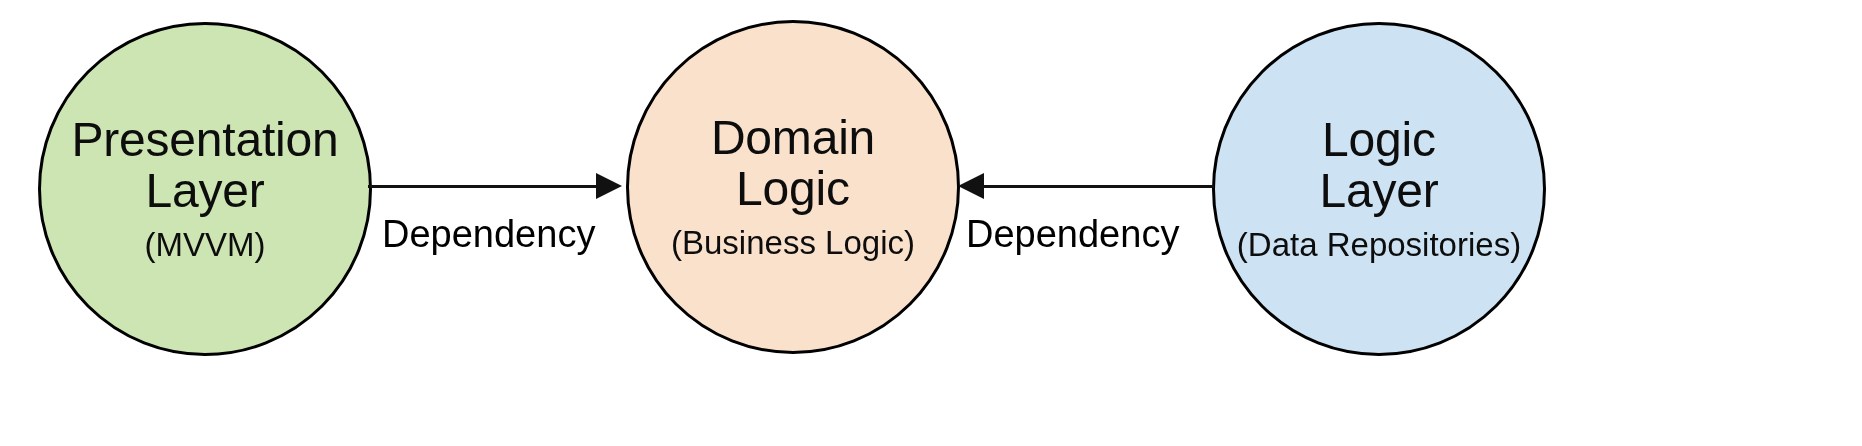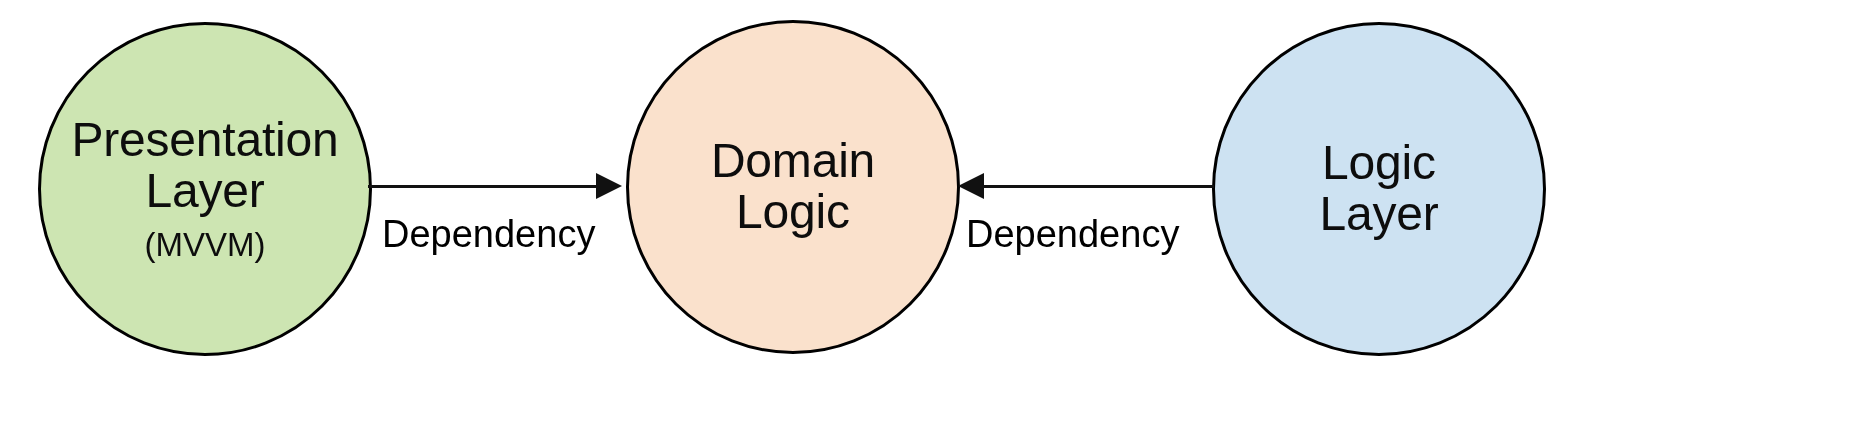--- a/index.html
+++ b/index.html
@@ -96,25 +96,27 @@
 
   <div class="node" id="node-presentation" style="background:#cde5b2;">
     <div class="node-title">Presentation
 Layer</div>
     <div class="node-subtitle">(MVVM)</div>
   </div>
 
   <div class="node" id="node-domain" style="background:#fae1cc;">
     <div class="node-title">Domain
 Logic</div>
+    <div class="node-subtitle">(Business Logic)</div>
   </div>
 
   <div class="node" id="node-data" style="background:#cde2f2;">
     <div class="node-title">Logic
 Layer</div>
+    <div class="node-subtitle">(Data Repositories)</div>
   </div>
 
   <div class="edge" id="edge-presentation-domain"></div>
   <div class="arrowhead" id="arrowhead-to-domain-left"></div>
   <div class="edge-label" id="edge-label-left">Dependency</div>
 
   <div class="edge" id="edge-data-domain"></div>
   <div class="arrowhead" id="arrowhead-to-domain-right"></div>
   <div class="edge-label" id="edge-label-right">Dependency</div>
 

